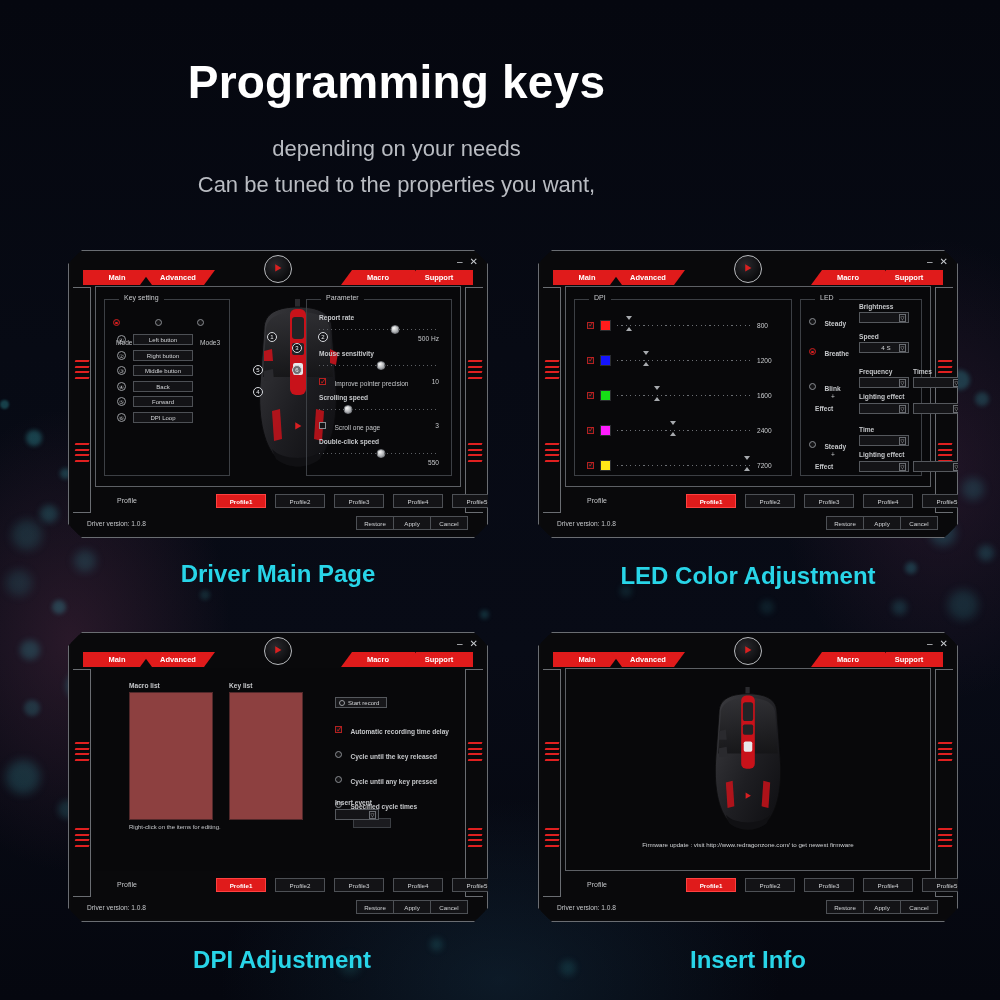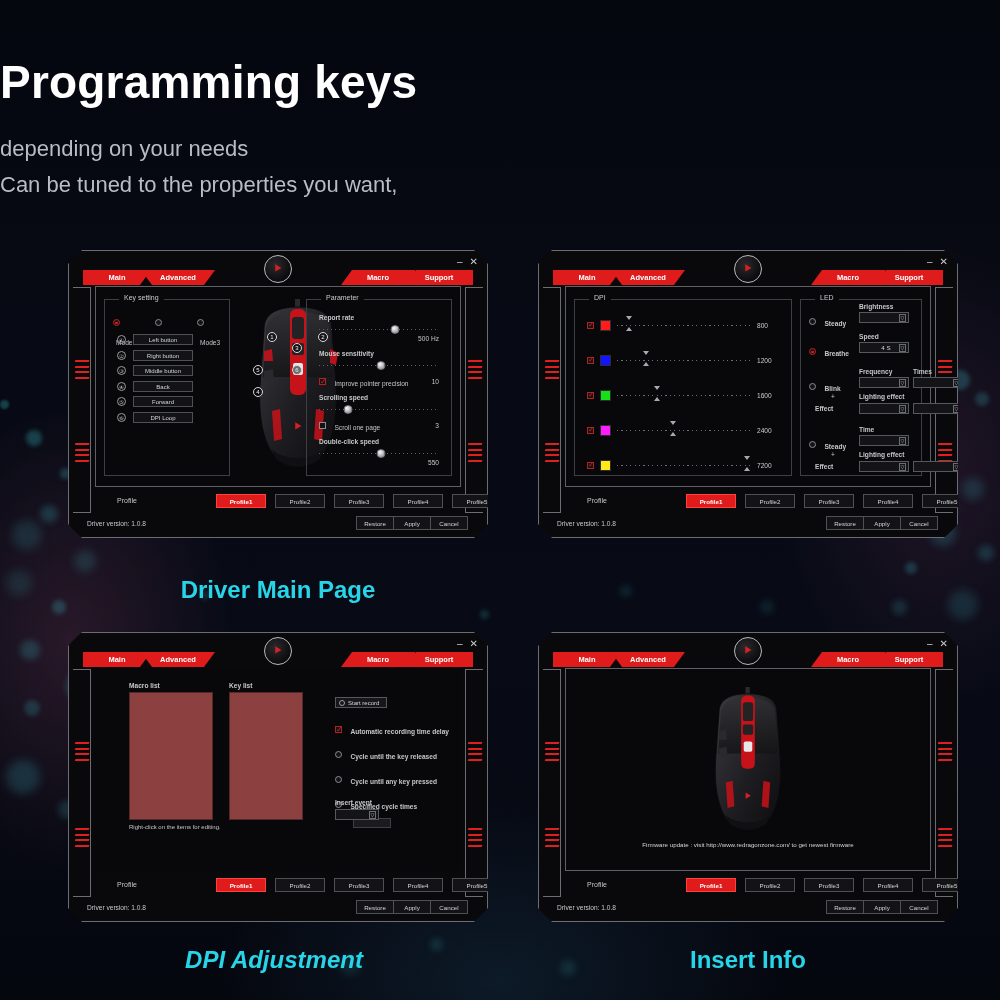--- a/index.html
+++ b/index.html
@@ -13,21 +13,21 @@
     position: relative; width: 1000px; height: 1000px;
     background:
       radial-gradient(ellipse 230px 330px at 70px 640px, rgba(90,45,70,0.40), rgba(0,0,0,0) 70%),
       radial-gradient(ellipse 230px 330px at 940px 470px, rgba(80,40,70,0.35), rgba(0,0,0,0) 70%),
       radial-gradient(ellipse 400px 260px at 500px 980px, rgba(30,70,95,0.30), rgba(0,0,0,0) 70%),
       linear-gradient(180deg,#05070f 0%, #070a14 35%, #080b16 65%, #05070f 100%);
   }
   .bokeh { position: absolute; border-radius: 50%; pointer-events: none; }
 
   
-  .hdr { position: absolute; left: 0; top: 0; width: 793px; text-align: left; }
+  .hdr { position: absolute; left: 0; top: 0; width: 793px; text-align: center; }
   .hdr-title {
     margin-top: 55px; font-size: 46px; font-weight: bold; color: #ffffff;
     letter-spacing: .2px;
   }
   .hdr-sub {
     margin-top: 22px; font-size: 22px; color: #b9bcc2; line-height: 1.65;
   }
 
   
   .caption {
@@ -449,21 +449,21 @@
           <span>1.0.8</span>
         </div>
         <div class="acts">
           <div class="abtn">Restore</div>
           <div class="abtn">Apply</div>
           <div class="abtn">Cancel</div>
         </div>
       </div>
     </div>
   </div>
-  <div class="caption" style="left:68px;top:560px;width:420px;margin-top:16px;">Driver Main Page</div>
+  <div class="caption" style="left:68px;top:560px;width:420px;">Driver Main Page</div>
 
   <div class="win" style="left:538px;top:250px;">
     <div class="win-inner">
       <div class="wctrl">
         <span>–</span>
         <span>✕</span>
       </div>
       <div class="tabbar">
         <div class="tabgroup left">
           <div class="tab skew-r">Main</div>
@@ -659,20 +659,21 @@
           <span>1.0.8</span>
         </div>
         <div class="acts">
           <div class="abtn">Restore</div>
           <div class="abtn">Apply</div>
           <div class="abtn">Cancel</div>
         </div>
       </div>
     </div>
   </div>
+  <div class="caption" style="left:538px;top:562px;width:420px;">LED Color Adjustment</div>
 
   <div class="win" style="left:68px;top:632px;height:290px;">
     <div class="win-inner">
       <div class="wctrl">
         <span>–</span>
         <span>✕</span>
       </div>
       <div class="tabbar">
         <div class="tabgroup left">
           <div class="tab skew-r">Main</div>
@@ -766,21 +767,21 @@
           <span>1.0.8</span>
         </div>
         <div class="acts">
           <div class="abtn">Restore</div>
           <div class="abtn">Apply</div>
           <div class="abtn">Cancel</div>
         </div>
       </div>
     </div>
   </div>
-  <div class="caption" style="left:64px;top:946px;width:420px;font-style:italic;">DPI Adjustment</div>
+  <div class="caption" style="left:72px;top:946px;width:420px;">DPI Adjustment</div>
 
   <div class="win" style="left:538px;top:632px;height:290px;">
     <div class="win-inner">
       <div class="wctrl">
         <span>–</span>
         <span>✕</span>
       </div>
       <div class="tabbar">
         <div class="tabgroup left">
           <div class="tab skew-r">Main</div>

